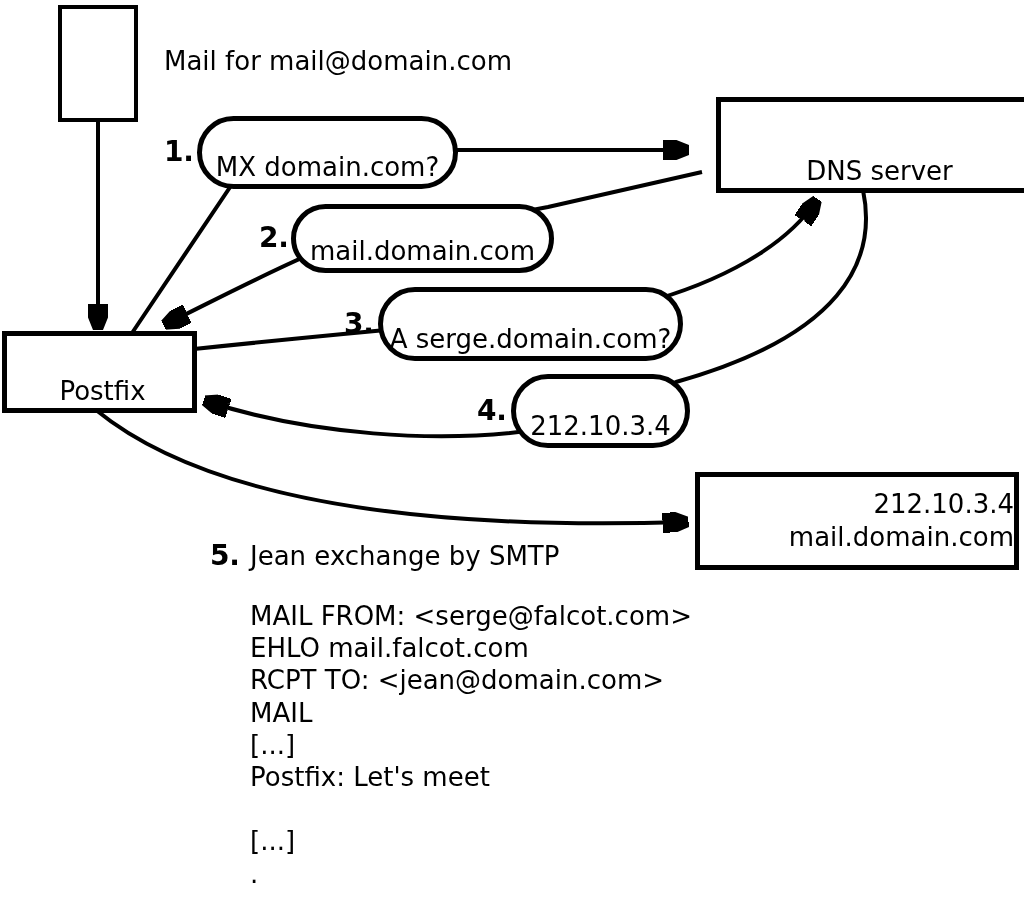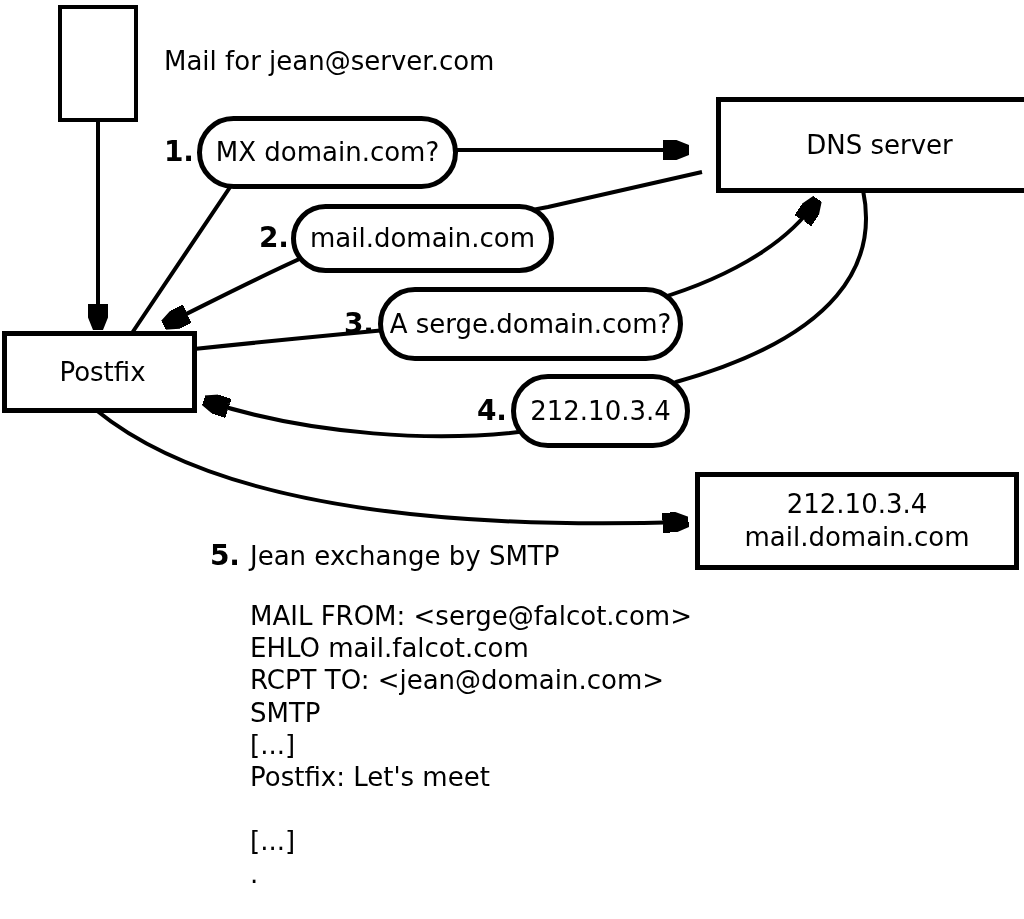--- a/index.html
+++ b/index.html
@@ -23,21 +23,21 @@
     fill: none;
     stroke: var(--stroke);
     stroke-width: 4;
     stroke-linejoin: round;
   }
   .box, .pill {
     position: absolute;
     background: var(--bg);
     border: 5px solid var(--stroke);
     display: flex;
-    align-items: center;
+    align-items: flex-end;
     justify-content: center;
     font-size: 26px;
     line-height: 33px;
     text-align: center;
     white-space: nowrap;
   }
   .pill { border-radius: 37px; }
   .rect-plain {
     position: absolute;
     background: var(--bg);
@@ -83,21 +83,21 @@
     <path d="M 98 120 L 98 327" marker-end="url(#arrow)"></path>
     <path d="M 130 336 L 255 150 L 686 150" marker-end="url(#arrow)"></path>
     <path d="M 702 172 L 548 207 L 320 250 C 272 270, 215 300, 166 324" marker-end="url(#arrow)"></path>
     <path d="M 194 349 C 280 340, 340 334, 430 326 L 640 304 C 722 282, 786 246, 816 201" marker-end="url(#arrow)"></path>
     <path d="M 863 190 C 878 262, 840 336, 676 382 L 560 426 C 440 448, 300 432, 206 401" marker-end="url(#arrow)"></path>
     <path d="M 96 410 C 200 495, 400 531, 686 522" marker-end="url(#arrow)"></path>
   </svg>
 
   <div class="rect-plain" style="left:58px; top:5px; width:80px; height:117px;"></div>
 
-  <div class="caption" style="left:164px; top:45px;">Mail for jean@server.com</div>
+  <div class="caption" style="left:164px; top:45px;">Mail for mail@domain.com</div>
 
   <div class="pill" style="left:197px; top:116px; width:261px; height:73px;">
     <span>MX domain.com?</span>
   </div>
   <span class="num" style="left:156px; top:134px;">1.</span>
 
   <div class="pill" style="left:291px; top:204px; width:263px; height:69px;">
     <span>mail.domain.com</span>
   </div>
   <span class="num" style="left:251px; top:220px;">2.</span>
@@ -125,21 +125,21 @@
     <span>mail.domain.com</span>
   </div>
 
   <span class="num" style="left:202px; top:538px;">5.</span>
   <div class="caption" style="left:250px; top:540px;">Jean exchange by SMTP</div>
 
   <div id="smtp-block">
       <div class="smtp-line">MAIL FROM: &lt;serge@falcot.com&gt;</div>
       <div class="smtp-line">EHLO mail.falcot.com</div>
       <div class="smtp-line">RCPT TO: &lt;jean@domain.com&gt;</div>
-      <div class="smtp-line">SMTP</div>
+      <div class="smtp-line">MAIL</div>
       <div class="smtp-line">[...]</div>
       <div class="smtp-line">Postfix: Let's meet</div>
       <div class="smtp-line">&nbsp;</div>
       <div class="smtp-line">[...]</div>
       <div class="smtp-line">.</div>
     </div>
 
 </div>
 
 </body></html>

